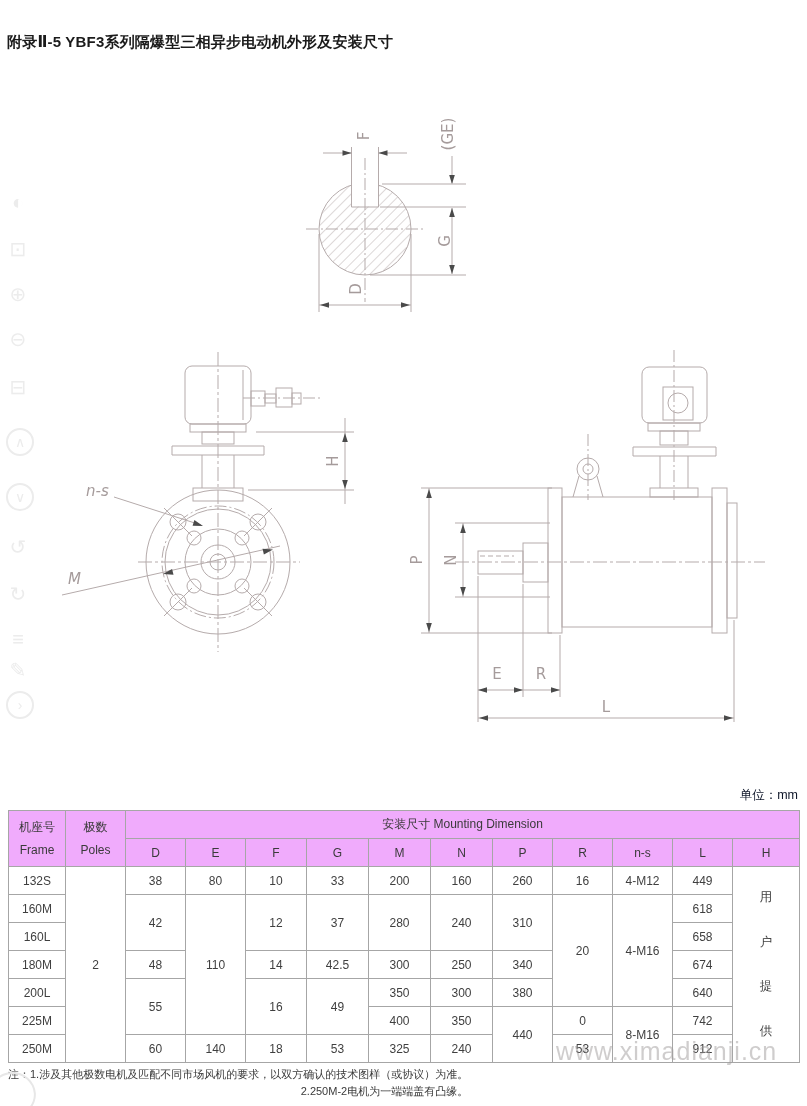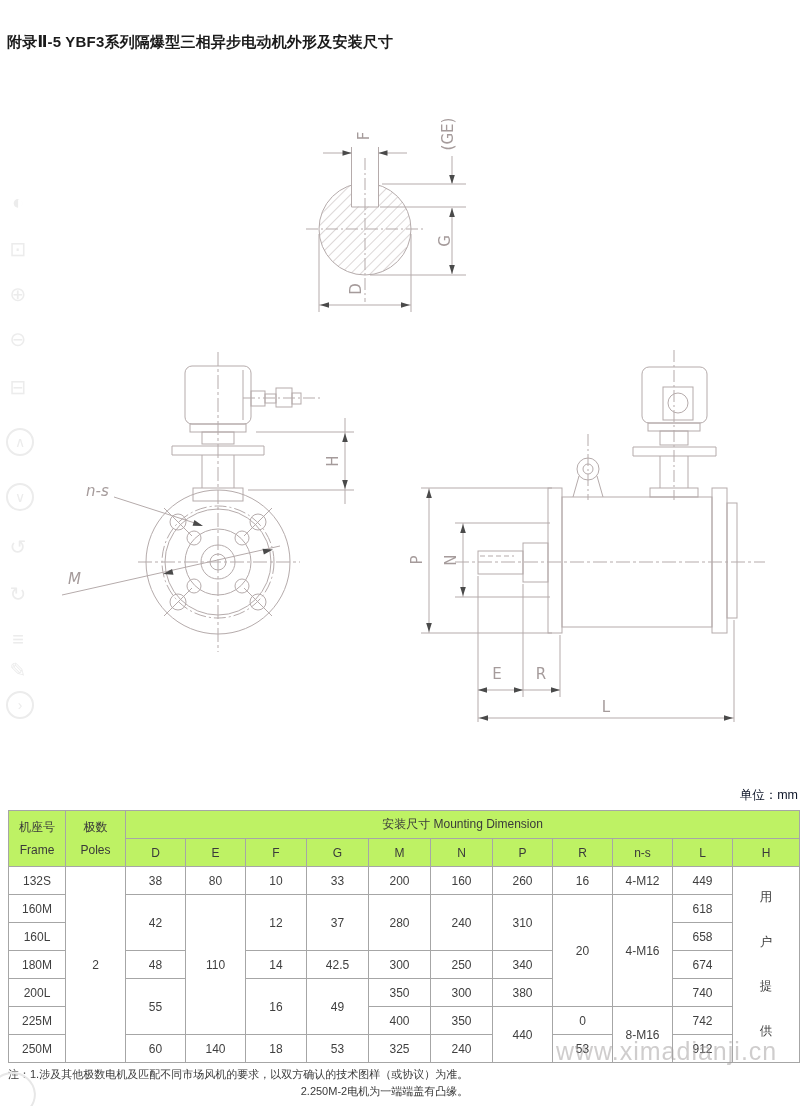--- a/index.html
+++ b/index.html
@@ -14,21 +14,21 @@
   
   .draw-layer{position:absolute;left:0;top:0;}
   .dim{font-size:15px;fill:#a59b9b;font-family:"DejaVu Sans","Liberation Sans",sans-serif;}
   .dim.it{font-style:italic;}
   
   .tbl-caption{position:absolute;left:8px;top:787px;font-size:12.5px;color:#333;}
   .tbl-unit{position:absolute;right:9px;top:787px;font-size:12.5px;color:#0f172a;}
   table.dims{position:absolute;left:8px;top:810px;border-collapse:collapse;table-layout:fixed;width:791px;}
   table.dims td{border:1px solid #a6a6a6;text-align:center;vertical-align:middle;
                 font-size:12px;color:#3f3f3f;height:27px;padding:0;background:#fff;}
-  table.dims thead td{background:#bef264;color:#3a3a3a;}
+  table.dims thead td{background:#f0abfc;color:#3a3a3a;}
   table.dims thead td.two-line{font-size:12px;line-height:1.9;white-space:pre-line;}
   td.vcell{position:relative;}
   .vtext{position:absolute;left:0;right:0;top:8px;bottom:8px;display:flex;flex-direction:column;
          justify-content:space-around;align-items:center;font-size:12.5px;color:#3f3f3f;}
   .notes{position:absolute;left:8px;top:1066px;font-size:11px;color:#3a3a3a;line-height:17px;text-align:right;}
   .notes .n2{margin-left:16px;}
   
   .wm-brand{position:absolute;left:552px;top:1000px;font-size:31px;color:rgba(150,145,145,.55);
             letter-spacing:7px;white-space:nowrap;z-index:5;pointer-events:none;}
   .wm-url{position:absolute;left:556px;top:1037px;font-size:25px;color:rgba(160,155,155,.5);
@@ -314,21 +314,21 @@
           <td>674</td>
         </tr>
         <tr>
           <td>200L</td>
           <td rowspan="2">55</td>
           <td rowspan="2">16</td>
           <td rowspan="2">49</td>
           <td>350</td>
           <td>300</td>
           <td>380</td>
-          <td>740</td>
+          <td>640</td>
         </tr>
         <tr>
           <td>225M</td>
           <td>400</td>
           <td>350</td>
           <td rowspan="2">440</td>
           <td>0</td>
           <td rowspan="2">8-M16</td>
           <td>742</td>
         </tr>

